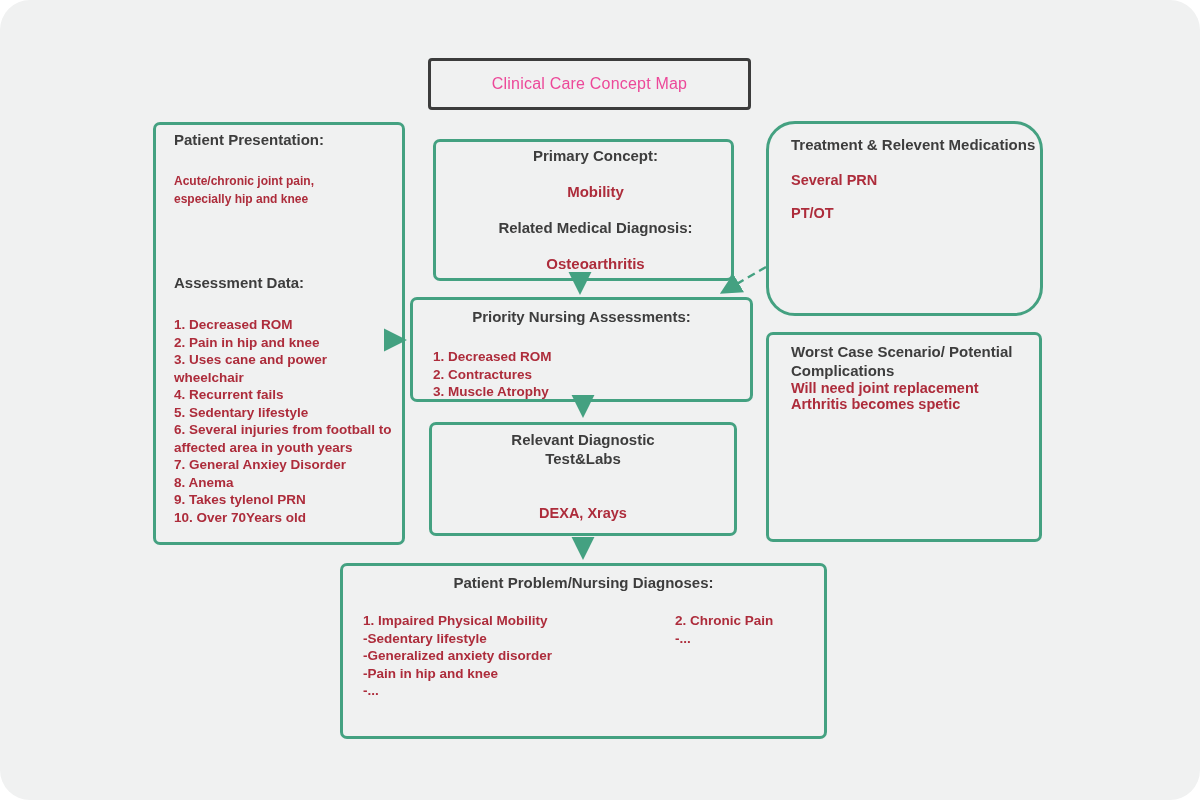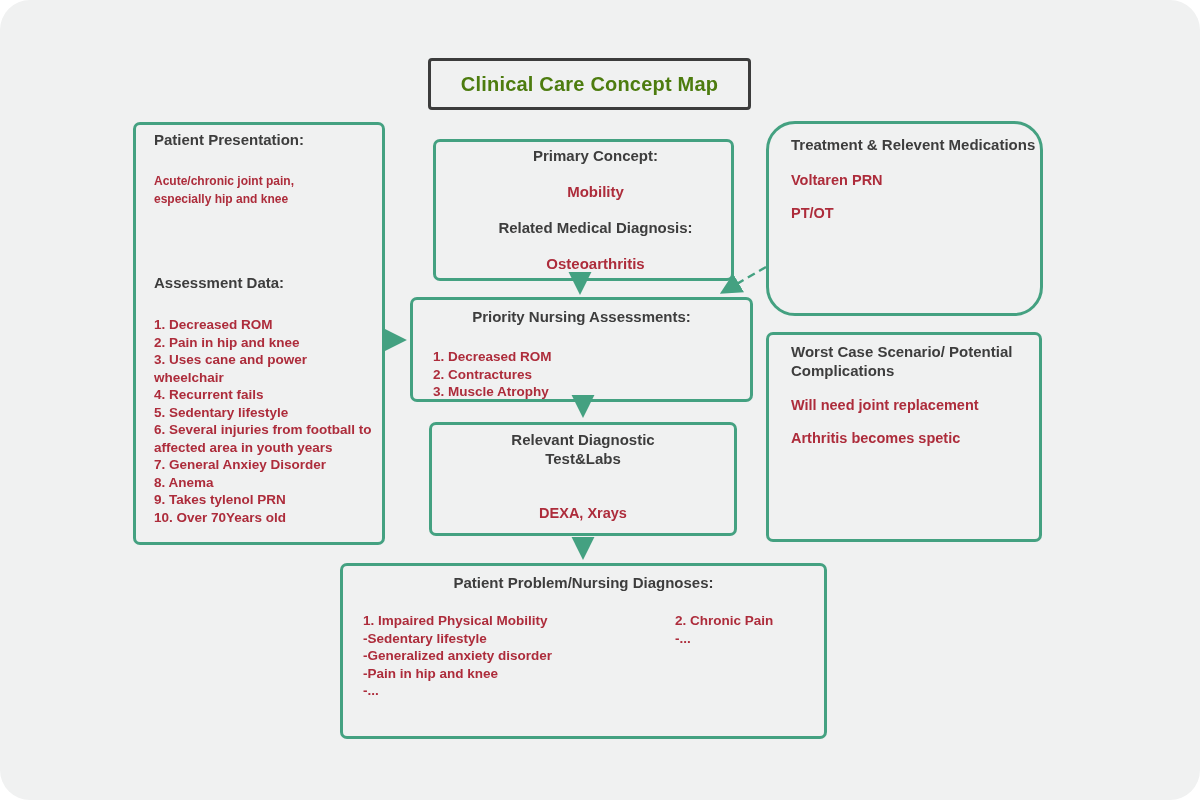--- a/index.html
+++ b/index.html
@@ -9,30 +9,30 @@
 
   .canvas { position:absolute; left:0; top:0; width:1200px; height:800px;
             background:#f0f1f1; border-radius:30px; }
 
   .box { position:absolute; border:3px solid #44a181; border-radius:7px;
          box-sizing:content-box; color:#3d3d3d; }
 
   .title-box { position:absolute; left:428px; top:58px; width:317px; height:46px;
                border:3px solid #3c3c3c; border-radius:4px;
                display:flex; align-items:center; justify-content:center; }
-  .title-box .t { font-size:20px; font-weight:bold; color:#4d7c0f; letter-spacing:.2px; }
+  .title-box .t { font-size:16px; font-weight:normal; color:#ec4899; letter-spacing:.2px; }
 
   .h  { font-weight:bold; color:#3d3d3d; font-size:15px; line-height:18px; }
   .red { color:#ad2c3b; font-weight:bold; }
   .pre { white-space:pre-line; }
   .center { text-align:center; }
   .nowrap { white-space:nowrap; }
 
   
-  #pp { left:133px; top:122px; width:246px; height:417px; padding:0; }
+  #pp { left:153px; top:122px; width:246px; height:417px; padding:0; }
   #pp .inner { padding:6px 2px 0 18px; }
   #pp .pres { margin-top:23px; font-size:12px; line-height:18px; }
   #pp .h2 { margin-top:66px; }
   #pp .list { margin-top:24px; font-size:13.5px; line-height:17.5px; }
 
   
   #pc { left:433px; top:139px; width:295px; height:136px; text-align:center; }
   #pc .inner { padding-top:6px; }
   #pc .line { font-size:15px; line-height:16px; font-weight:bold;padding-left:24px; }
   #pc .line + .line { margin-top:20px; }
@@ -48,21 +48,21 @@
   #pa { left:410px; top:297px; width:337px; height:99px; }
   #pa .head { padding-top:8px; }
   #pa .col { position:absolute; font-size:13.5px; line-height:17.5px; white-space:nowrap; }
   #pa .col1 { left:20px; top:48px; }
   #pa .col2 { left:186px; top:48px; }
 
   
   #wc { left:766px; top:332px; width:270px; height:204px; }
   #wc .inner { padding:7px 6px 0 22px; }
   #wc .h { line-height:19px; }
-  #wc .item { font-size:14.5px; margin-top:17px; }
+  #wc .item { font-size:14.5px; }
 
   
   #dx { left:429px; top:422px; width:302px; height:108px; }
   #dx .inner { padding-top:5px; }
   #dx .h { line-height:19px; }
   #dx .val { font-size:14.5px; margin-top:37px; }
 
   
   #pd { left:340px; top:563px; width:481px; height:170px; }
   #pd .head { padding-top:8px; }
@@ -109,21 +109,21 @@
     <div class="line">Primary Concept:</div>
     <div class="line red">Mobility</div>
     <div class="line">Related Medical Diagnosis:</div>
     <div class="line red">Osteoarthritis</div>
   </div>
 </div>
 
 <div class="box" id="tx">
   <div class="inner">
     <div class="h nowrap">Treatment &amp; Relevent Medications</div>
-    <div class="red item item1">Voltaren PRN</div>
+    <div class="red item item1">Several PRN</div>
     <div class="red item item2">PT/OT</div>
   </div>
 </div>
 
 <div class="box" id="pa">
   <div class="h center head">Priority Nursing Assessments:</div>
   <div class="col col1 red">
       <div class="li">1. Decreased ROM</div>
       <div class="li">2. Contractures</div>
       <div class="li">3. Muscle Atrophy</div>

